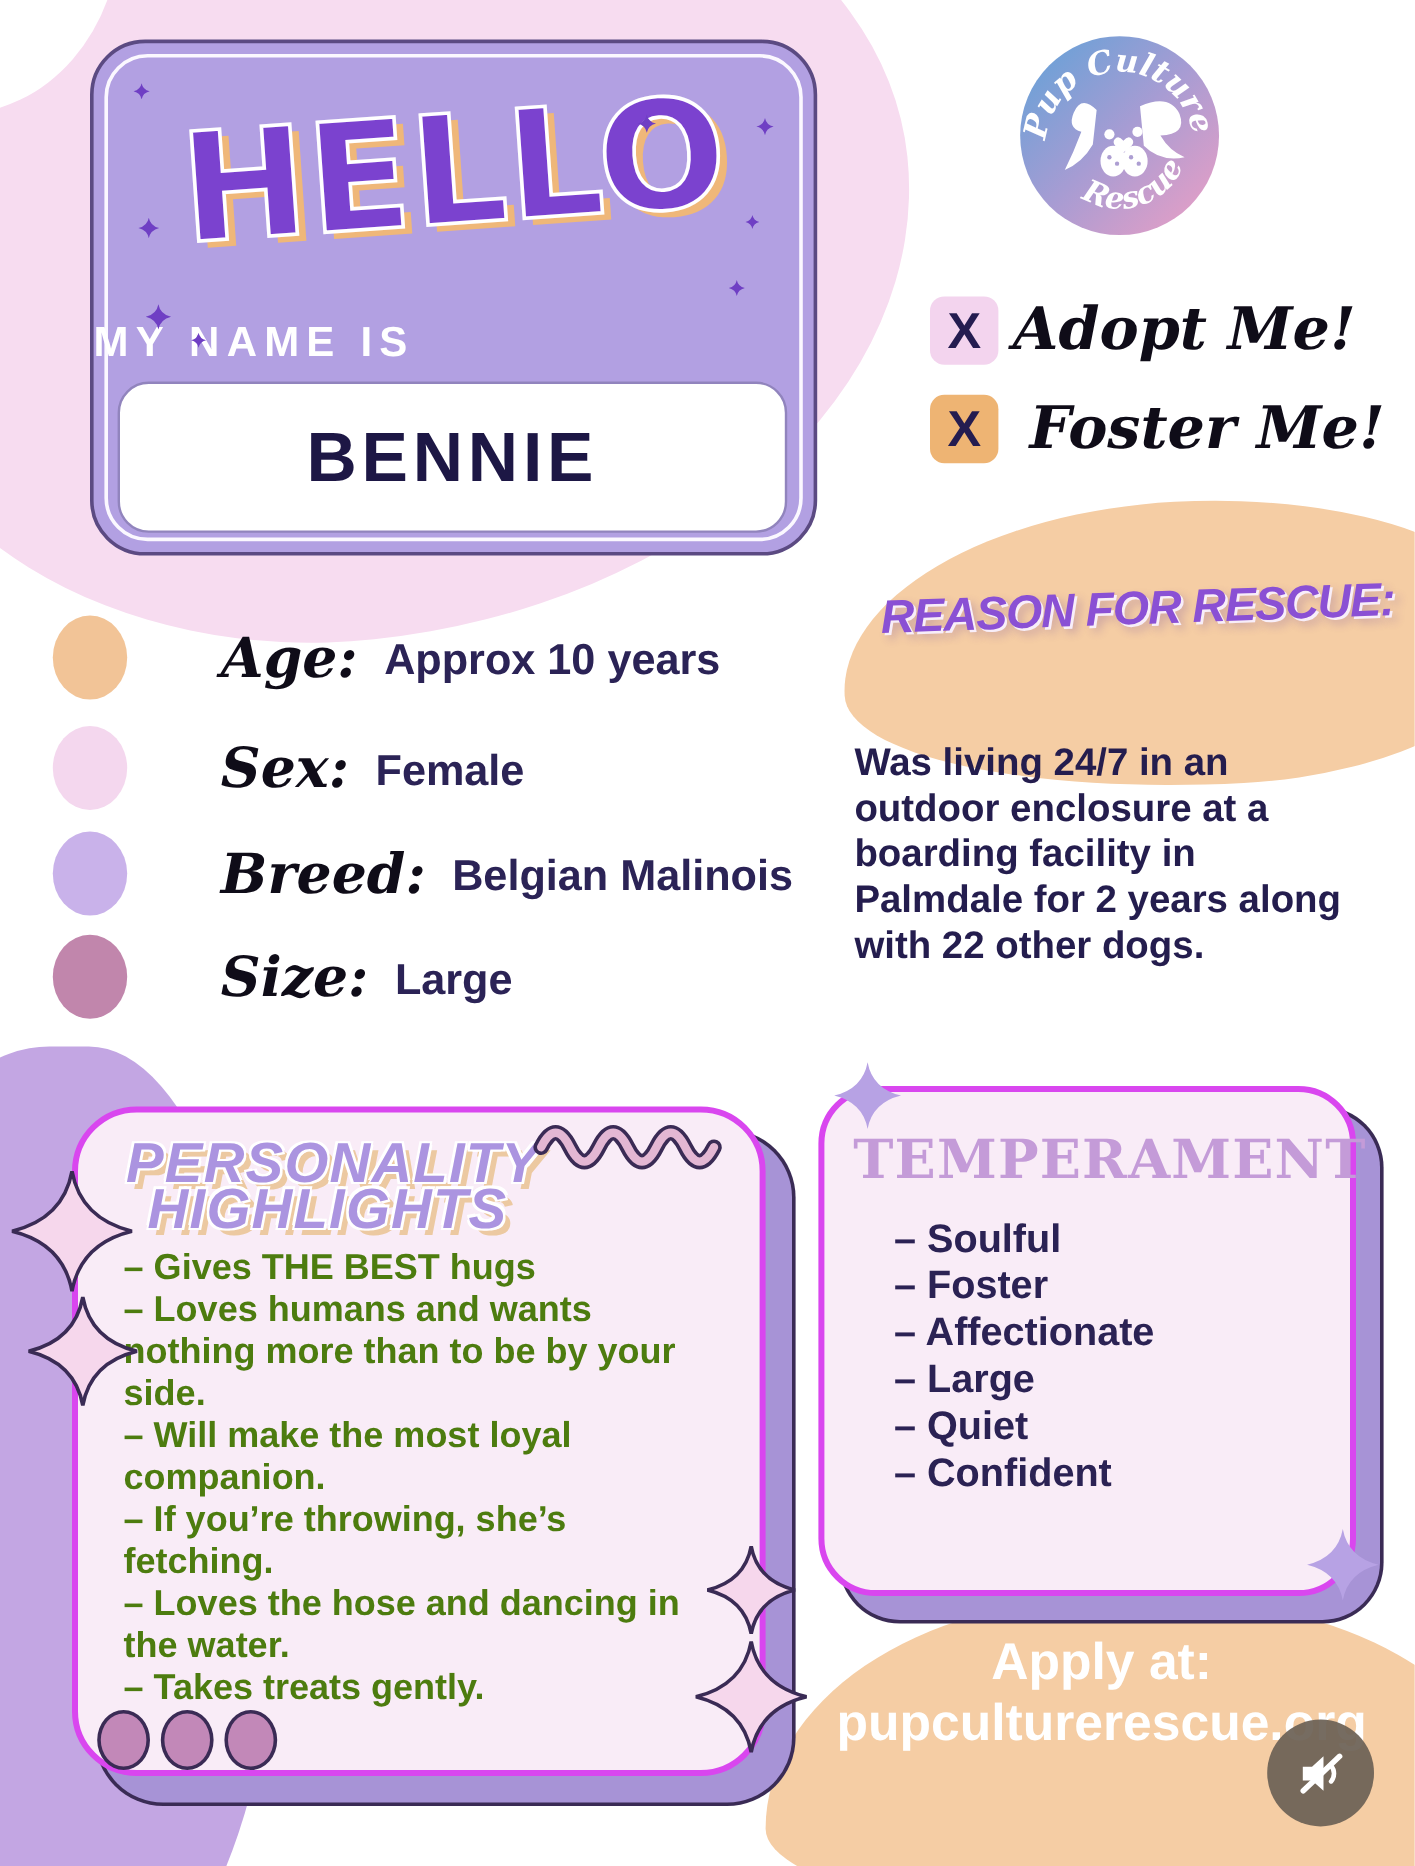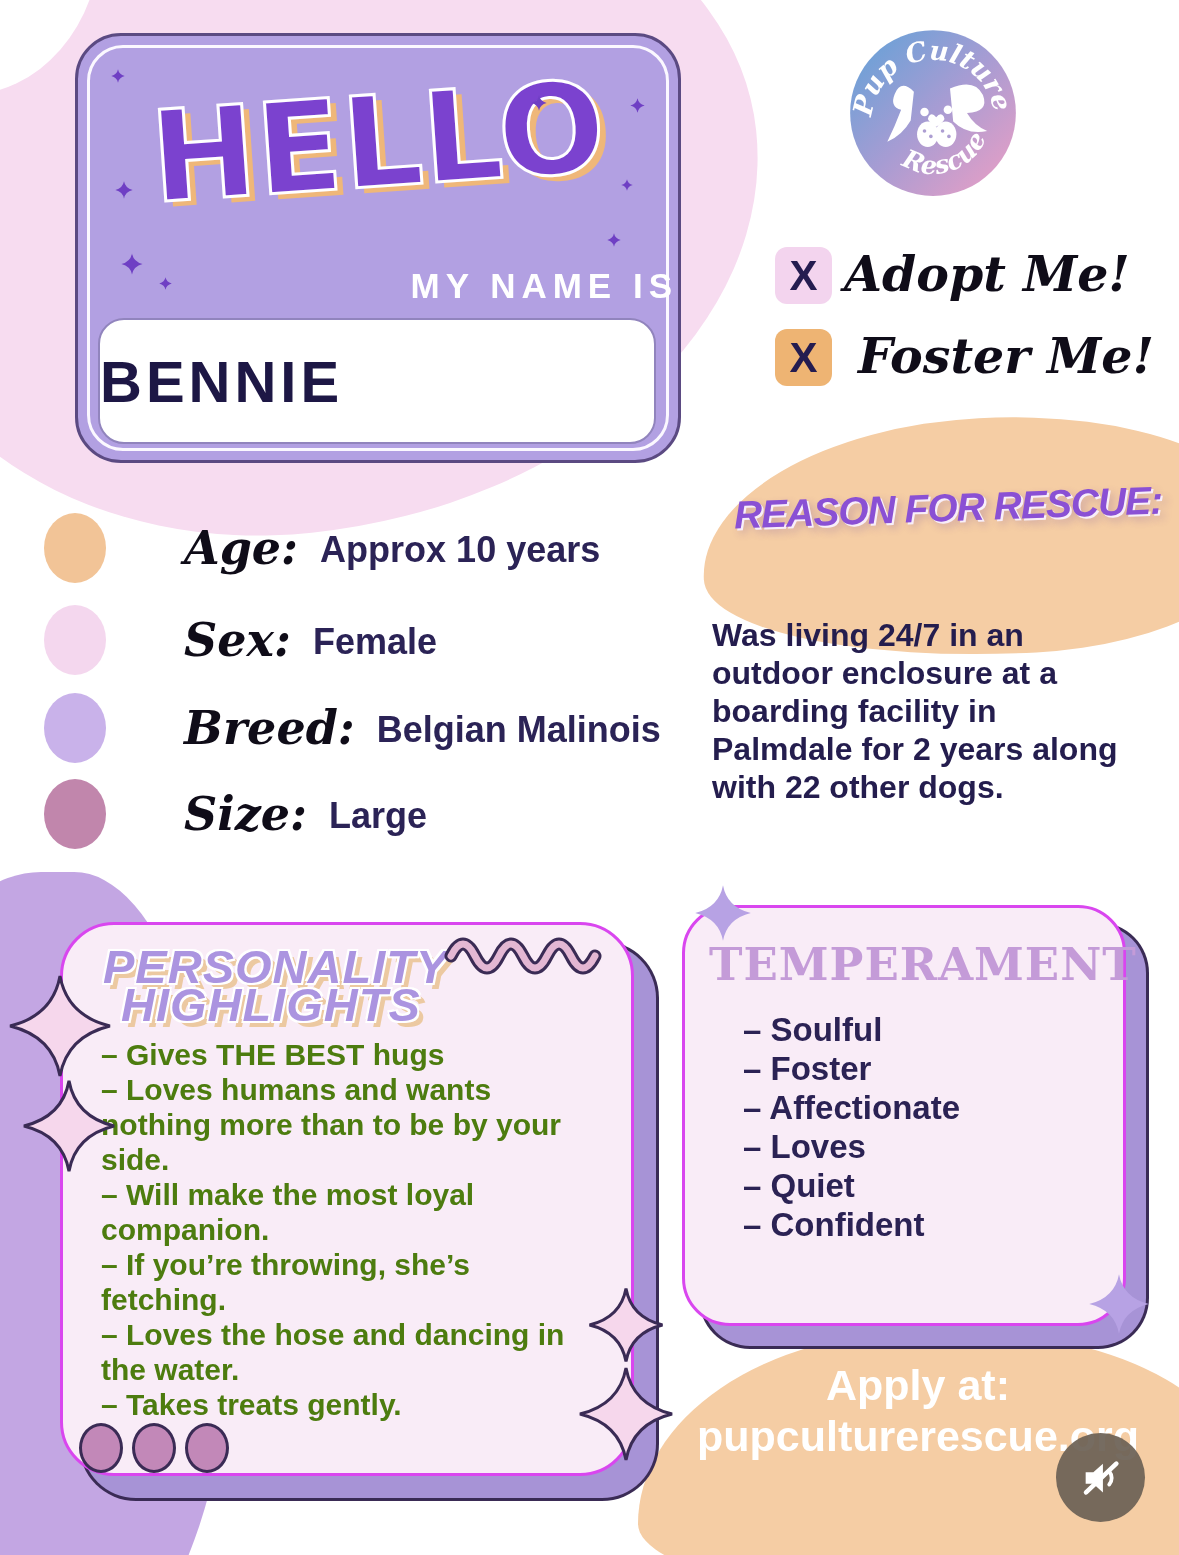--- a/index.html
+++ b/index.html
@@ -19,24 +19,24 @@
     border-radius:50% 50% 28% 72%/74% 62% 30% 34%;}
 
   
   #badge{left:75px;top:33px;width:600px;height:424px;background:#b2a0e2;
     border:3px solid #5b4a82;border-radius:46px;}
   #badgeInner{position:absolute;inset:9px;border:3px solid #fbf8ff;border-radius:36px;}
   #helloText{position:absolute;left:0;right:0;top:44px;text-align:center;
     font-family:"DejaVu Sans",sans-serif;font-weight:bold;font-size:126px;line-height:1;
     color:#7b42cf;-webkit-text-stroke:3px #ffffff;text-shadow:7px 6px 0 #efb779;
     transform:rotate(-4deg);}
-  #myNameIs{position:absolute;left:0;right:0;top:230px;text-align:right;color:#ffffff;
+  #myNameIs{position:absolute;left:0;right:0;top:230px;text-align:left;color:#ffffff;
     font-weight:bold;font-size:35px;letter-spacing:6px;}
   #nameBox{position:absolute;left:20px;top:282px;width:554px;height:122px;background:#ffffff;
-    border:2px solid #9184bd;border-radius:26px;display:flex;align-items:center;justify-content:flex-start;}
+    border:2px solid #9184bd;border-radius:26px;display:flex;align-items:center;justify-content:center;}
   #dogName{font-size:58px;font-weight:bold;color:#1d1745;letter-spacing:4px;}
   .bstar{position:absolute;}
 
   
   #logo{left:848px;top:28px;width:170px;height:170px;}
 
   
   .cta-box{display:flex;align-items:center;justify-content:center;width:57px;height:57px;
     border-radius:12px;font-size:42px;font-weight:bold;color:#241c50;}
   #adoptBox{left:775px;top:247px;background:#f3d4ee;}
@@ -54,21 +54,21 @@
     transform:translateY(2px);}
 
   
   #reasonHeading{left:728px;top:486px;width:440px;text-align:center;font-weight:bold;font-style:italic;
     font-size:39px;color:#8a50d4;letter-spacing:-1px;white-space:nowrap;transform:rotate(-2deg);
     text-shadow:2px 2px 0 #f8eef9,5px 5px 8px rgba(100,60,160,0.30);}
   #reasonBody{left:712px;top:616px;width:408px;font-size:32px;font-weight:bold;color:#241d4e;
     line-height:38px;}
 
   
-  .card{position:absolute;background:#f9ecf7;border:3px solid #d946ef;
+  .card{position:absolute;background:#f9ecf7;border:5px solid #d946ef;
     box-shadow:22px 22px 0 #a793d6,22px 22px 0 3px #3a2b55;}
   #persCard{left:60px;top:922px;width:568px;height:548px;border-radius:54px;}
   .bubble{font-weight:bold;font-style:italic;font-size:47px;line-height:1;color:#ab94e0;letter-spacing:1px;
     text-shadow:-2px -2px 0 #fff,2px -2px 0 #fff,-2px 2px 0 #fff,2px 2px 0 #fff,6px 6px 0 #ecc9a1;
     white-space:nowrap;}
   #persHead1{left:40px;top:18px;}
   #persHead2{left:58px;top:56px;}
   #persItems{left:38px;top:112px;width:472px;font-size:30px;font-weight:bold;color:#4d7c0f;
     line-height:35px;}
   .dot{position:absolute;width:38px;height:44px;border-radius:50%;background:#c288b8;
@@ -240,21 +240,21 @@
   <svg class="abs sparkle" style="left:1088px;top:1272px;width:62px;height:64px" viewBox="0 0 100 100">
       <path d="M50 2 Q57 40 98 50 Q57 60 50 98 Q43 60 2 50 Q43 40 50 2 Z" fill="#b7a2e4"></path>
     </svg>
 
   <div class="card" id="tempCard">
     <div class="abs" id="tempHeading">TEMPERAMENT</div>
     <div class="abs" id="tempItems">
       <div>– Soulful</div>
       <div>– Foster</div>
       <div>– Affectionate</div>
-      <div>– Loves</div>
+      <div>– Large</div>
       <div>– Quiet</div>
       <div>– Confident</div>
     </div>
   </div>
 
   <div class="abs" id="apply">
     <div>Apply at:</div>
     <div>pupculturerescue.org</div>
   </div>
 

